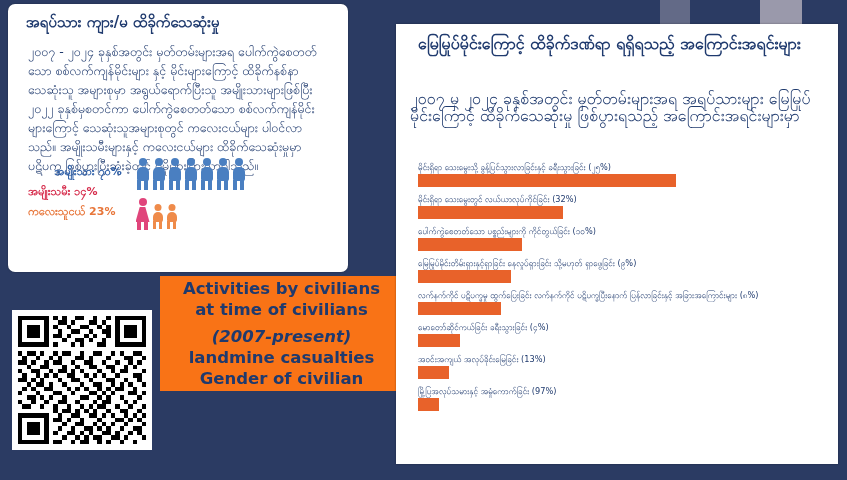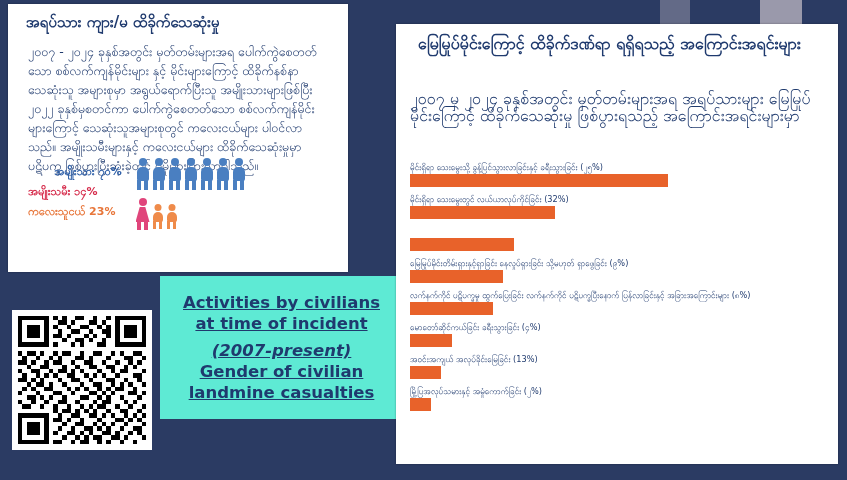--- a/index.html
+++ b/index.html
@@ -22,20 +22,21 @@
   }
   
   .left-card {
     position: absolute;
     left: 8px;
     top: 4px;
     width: 340px;
     height: 268px;
     background: #ffffff;
     box-shadow: 0 0 2px rgba(0,0,0,0.35);
+    border-radius: 7px;
   }
   .left-title {
     position: absolute;
     left: 18px;
     top: 8px;
     width: 300px;
     font-size: 15px;
     font-weight: bold;
     color: #1f3a6e;
     line-height: 20px;
@@ -131,26 +132,25 @@
   .c-child { color: #ef8b4a; }
 
   
   .caption {
     position: absolute;
     left: 160px;
     top: 276px;
     width: 235px;
     text-align: center;
     color: #1f3a6e;
-    background: #5eead4;
-    padding: 16px 4px;
+    background: #f97316;
+    padding: 2px 4px;
     font-size: 16.5px;
     font-weight: bold;
     line-height: 21px;
-    text-decoration: underline;
   }
   .caption .italic { font-style: italic; margin-top: 6px; }
 
   
   .qr-wrap {
     position: absolute;
     left: 12px;
     top: 310px;
     width: 128px;
     height: 128px;
@@ -188,21 +188,21 @@
     position: absolute;
     left: 14px;
     top: 66px;
     width: 415px;
     font-size: 16px;
     color: #1f3a6e;
     line-height: 17px;
   }
   .chart {
     position: absolute;
-    left: 14px;
+    left: 22px;
     top: 138px;
     width: 418px;
     height: 290px;
     text-align: center;
   }
   .bar-row {
     height: 32px;
     position: relative;
   }
   .bar-label {
@@ -311,24 +311,24 @@
             <i class="body"></i>
             <i class="leg-l"></i>
             <i class="leg-r"></i>
           </span>
       </div>
     </div>
   </div>
 
   <div class="caption">
     <div>Activities by civilians</div>
-    <div>at time of incident</div>
+    <div>at time of civilians</div>
     <div class="italic">(2007-present)</div>
+    <div>landmine casualties</div>
     <div>Gender of  civilian</div>
-    <div>landmine casualties</div>
   </div>
 
   <div class="qr-wrap">
     <svg class="qr" viewBox="0 0 29 29" shape-rendering="crispEdges">
       <rect width="29" height="29" fill="#fff"></rect>
       <g fill="#000">
         <rect x="0" y="0" width="7" height="1"></rect>
           <rect x="0" y="0" width="1" height="7"></rect>
         <rect x="6" y="0" width="1" height="7"></rect>
           <rect x="0" y="6" width="7" height="1"></rect>
@@ -567,38 +567,39 @@
     <div class="chart">
       <div class="bar-row">
         <div class="bar-label">မိုင်းရှိရာ သေးမွေးသို့ ခွန့်ပြင်သွားလာခြင်းနှင့် ခရီးသွားခြင်း (၂၅%)</div>
         <div class="bar" style="width:258px"></div>
       </div>
       <div class="bar-row">
         <div class="bar-label">မိုင်းရှိရာ သေးမွေးတွင် လယ်ယာလုပ်ကိုင်ခြင်း (32%)</div>
         <div class="bar" style="width:145px"></div>
       </div>
       <div class="bar-row">
+        <div class="bar-label">ပေါက်ကွဲစေတတ်သော ပစ္စည်းများကို ကိုင်တွယ်ခြင်း (၁၀%)</div>
         <div class="bar" style="width:104px"></div>
       </div>
       <div class="bar-row">
         <div class="bar-label">မြေမြုပ်မိုင်းတိမ်းရှားနှင့်ရှာခြင်း နေလှုပ်ရှားခြင်း သို့မဟုတ် ရှာဖွေခြင်း (၉%)</div>
         <div class="bar" style="width:93px"></div>
       </div>
       <div class="bar-row">
         <div class="bar-label">လက်နက်ကိုင် ပဋိပက္ခမှု ထွက်ပြေးခြင်း လက်နက်ကိုင် ပဋိပက္ခပြီးနောက် ပြန်လာခြင်းနှင့် အခြားအကြောင်းများ (၈%)</div>
         <div class="bar" style="width:83px"></div>
       </div>
       <div class="bar-row">
         <div class="bar-label">မောတော်ဆိုင်ကယ်ခြင်း ခရီးသွားခြင်း (၄%)</div>
         <div class="bar" style="width:42px"></div>
       </div>
       <div class="bar-row">
         <div class="bar-label">အဝင်းအကျယ် အလုပ်ခိုင်းမြေခြင်း (13%)</div>
         <div class="bar" style="width:31px"></div>
       </div>
       <div class="bar-row">
-        <div class="bar-label">မြို့ပြအလုပ်သမားနှင့် အမှုံကောက်ခြင်း (၂%)</div>
+        <div class="bar-label">မြို့ပြအလုပ်သမားနှင့် အမှုံကောက်ခြင်း (97%)</div>
         <div class="bar" style="width:21px"></div>
       </div>
     </div>
   </div>
 
 </div>
 
 </body></html>

